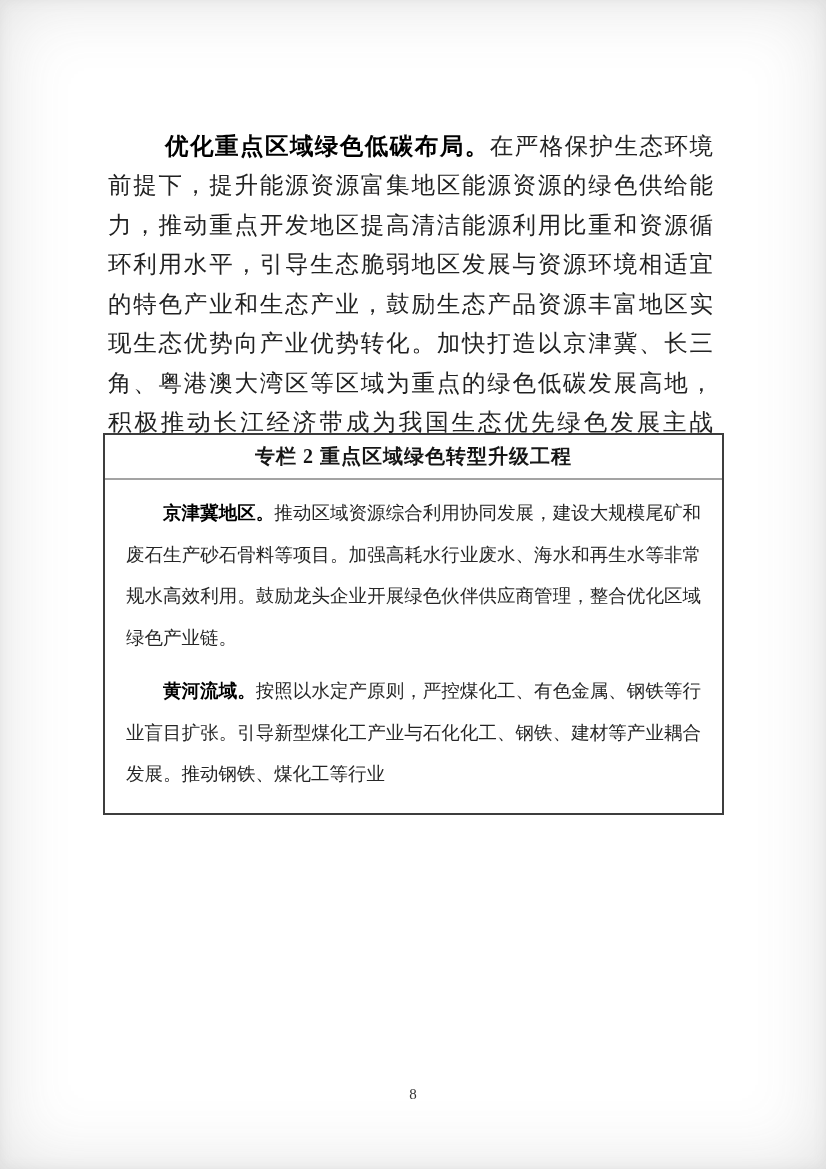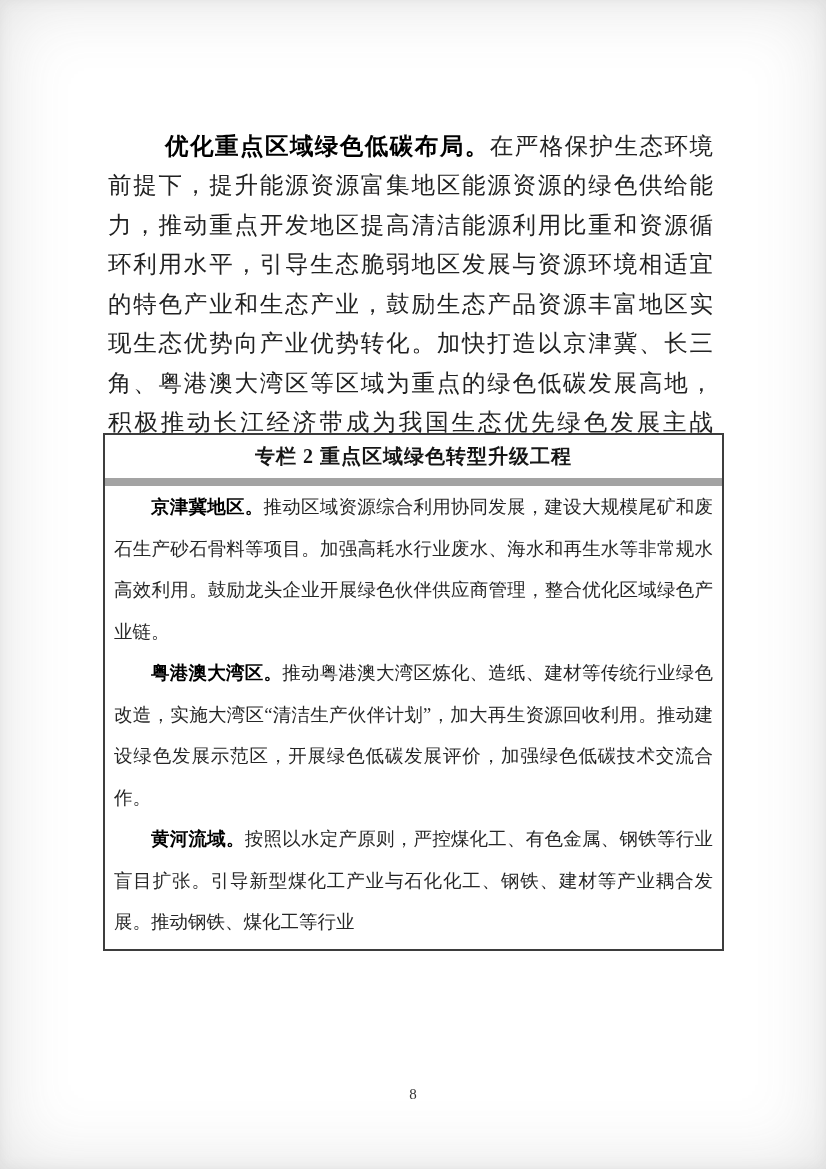--- a/index.html
+++ b/index.html
@@ -47,32 +47,32 @@
     background: #fff;
   }
   .callout-title {
     height: 43px;
     line-height: 43px;
     text-align: center;
     font-weight: bold;
     font-size: 20px;
     letter-spacing: 1px;
     color: #161616;
-    border-bottom: 8px solid #a3a3a3;
+    border-bottom: 2px solid #a3a3a3;
   }
   .callout-body {
     padding: 1px 9px 5px 9px;
     font-size: 18.5px;
     line-height: 41.5px;
     text-align: justify;
     text-justify: inter-ideograph;
     color: #262626;
   }
   .callout-body p {
-    margin: 0;
+    margin: 12px;
     text-indent: 2em;
     font-family: Liberation Serif, serif;
   }
   .page-number {
     position: absolute;
     left: 0;
     right: 0;
     top: 1086px;
     text-align: center;
     font-size: 15px;
@@ -83,21 +83,20 @@
 <body>
 
 <div class="page">
 
   <p class="main-paragraph"><span class="lead-bold">优化重点区域绿色低碳布局。</span><span>在严格保护生态环境前提下，提升能源资源富集地区能源资源的绿色供给能力，推动重点开发地区提高清洁能源利用比重和资源循环利用水平，引导生态脆弱地区发展与资源环境相适宜的特色产业和生态产业，鼓励生态产品资源丰富地区实现生态优势向产业优势转化。加快打造以京津冀、长三角、粤港澳大湾区等区域为重点的绿色低碳发展高地，积极推动长江经济带成为我国生态优先绿色发展主战场，扎实推进黄河流域生态保护和高质量发展。</span></p>
 
   <div class="callout-box">
     <div class="callout-title">专栏 2  重点区域绿色转型升级工程</div>
     <div class="callout-body">
       <p><span class="lead-bold">京津冀地区。</span><span>推动区域资源综合利用协同发展，建设大规模尾矿和废石生产砂石骨料等项目。加强高耗水行业废水、海水和再生水等非常规水高效利用。鼓励龙头企业开展绿色伙伴供应商管理，整合优化区域绿色产业链。</span></p>
-      <p><span class="lead-bold">粤港澳大湾区。</span><span>推动粤港澳大湾区炼化、造纸、建材等传统行业绿色改造，实施大湾区“清洁生产伙伴计划”，加大再生资源回收利用。推动建设绿色发展示范区，开展绿色低碳发展评价，加强绿色低碳技术交流合作。</span></p>
       <p><span class="lead-bold">黄河流域。</span><span>按照以水定产原则，严控煤化工、有色金属、钢铁等行业盲目扩张。引导新型煤化工产业与石化化工、钢铁、建材等产业耦合发展。推动钢铁、煤化工等行业</span></p>
     </div>
   </div>
 
   <div class="page-number">8</div>
 
   <div class="scan-overlay"></div>
 </div>
 
 </body></html>

